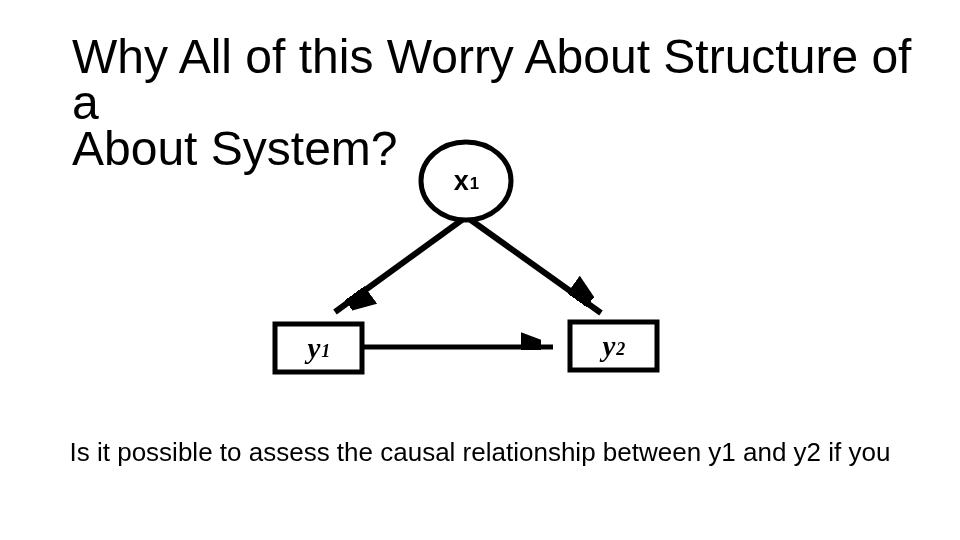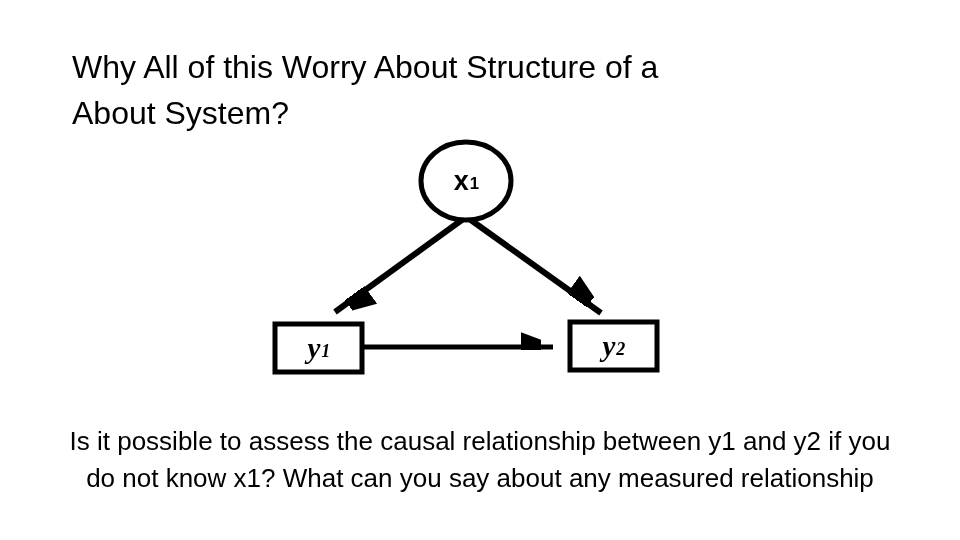--- a/index.html
+++ b/index.html
@@ -13,23 +13,23 @@
     height: 540px;
     background: #ffffff;
     overflow: hidden;
     font-family: "Liberation Sans", sans-serif;
     color: #000000;
     margin: 0 auto;
   }
   .title {
     position: absolute;
     left: 72px;
-    top: 44px;
+    top: 34px;
     width: 850px;
-    font-size: 32px;
+    font-size: 48px;
     line-height: 46px;
     font-weight: 400;
     letter-spacing: 0px;
     color: #000000;
   }
   .diagram-svg {
     position: absolute;
     left: 0;
     top: 0;
     width: 960px;
@@ -56,21 +56,21 @@
   .node-label sub {
     font-size: 0.62em;
     line-height: 0;
     position: relative;
     top: 0.15em;
     left: 0.05em;
   }
   .body-text {
     position: absolute;
     left: 0;
-    top: 423px;
+    top: 434px;
     width: 960px;
     text-align: center;
     font-size: 26px;
     line-height: 37px;
     color: #000000;
   }
   .body-text .line {
     white-space: nowrap;
   }
 </style>
@@ -114,16 +114,15 @@
       <sub>1</sub>
   </div>
 
   <div class="node-label label-y" style="left:570px; top:322px; width:87px; height:48px;">
     <span>y</span>
       <sub>2</sub>
   </div>
 
   <div class="body-text">
     <div class="line">Is it possible to assess the causal relationship between y1 and y2 if you</div>
-    <div class="line">do not know x1? What can you say about any measured relationship</div>
   </div>
 
 </div>
 
 </body></html>

